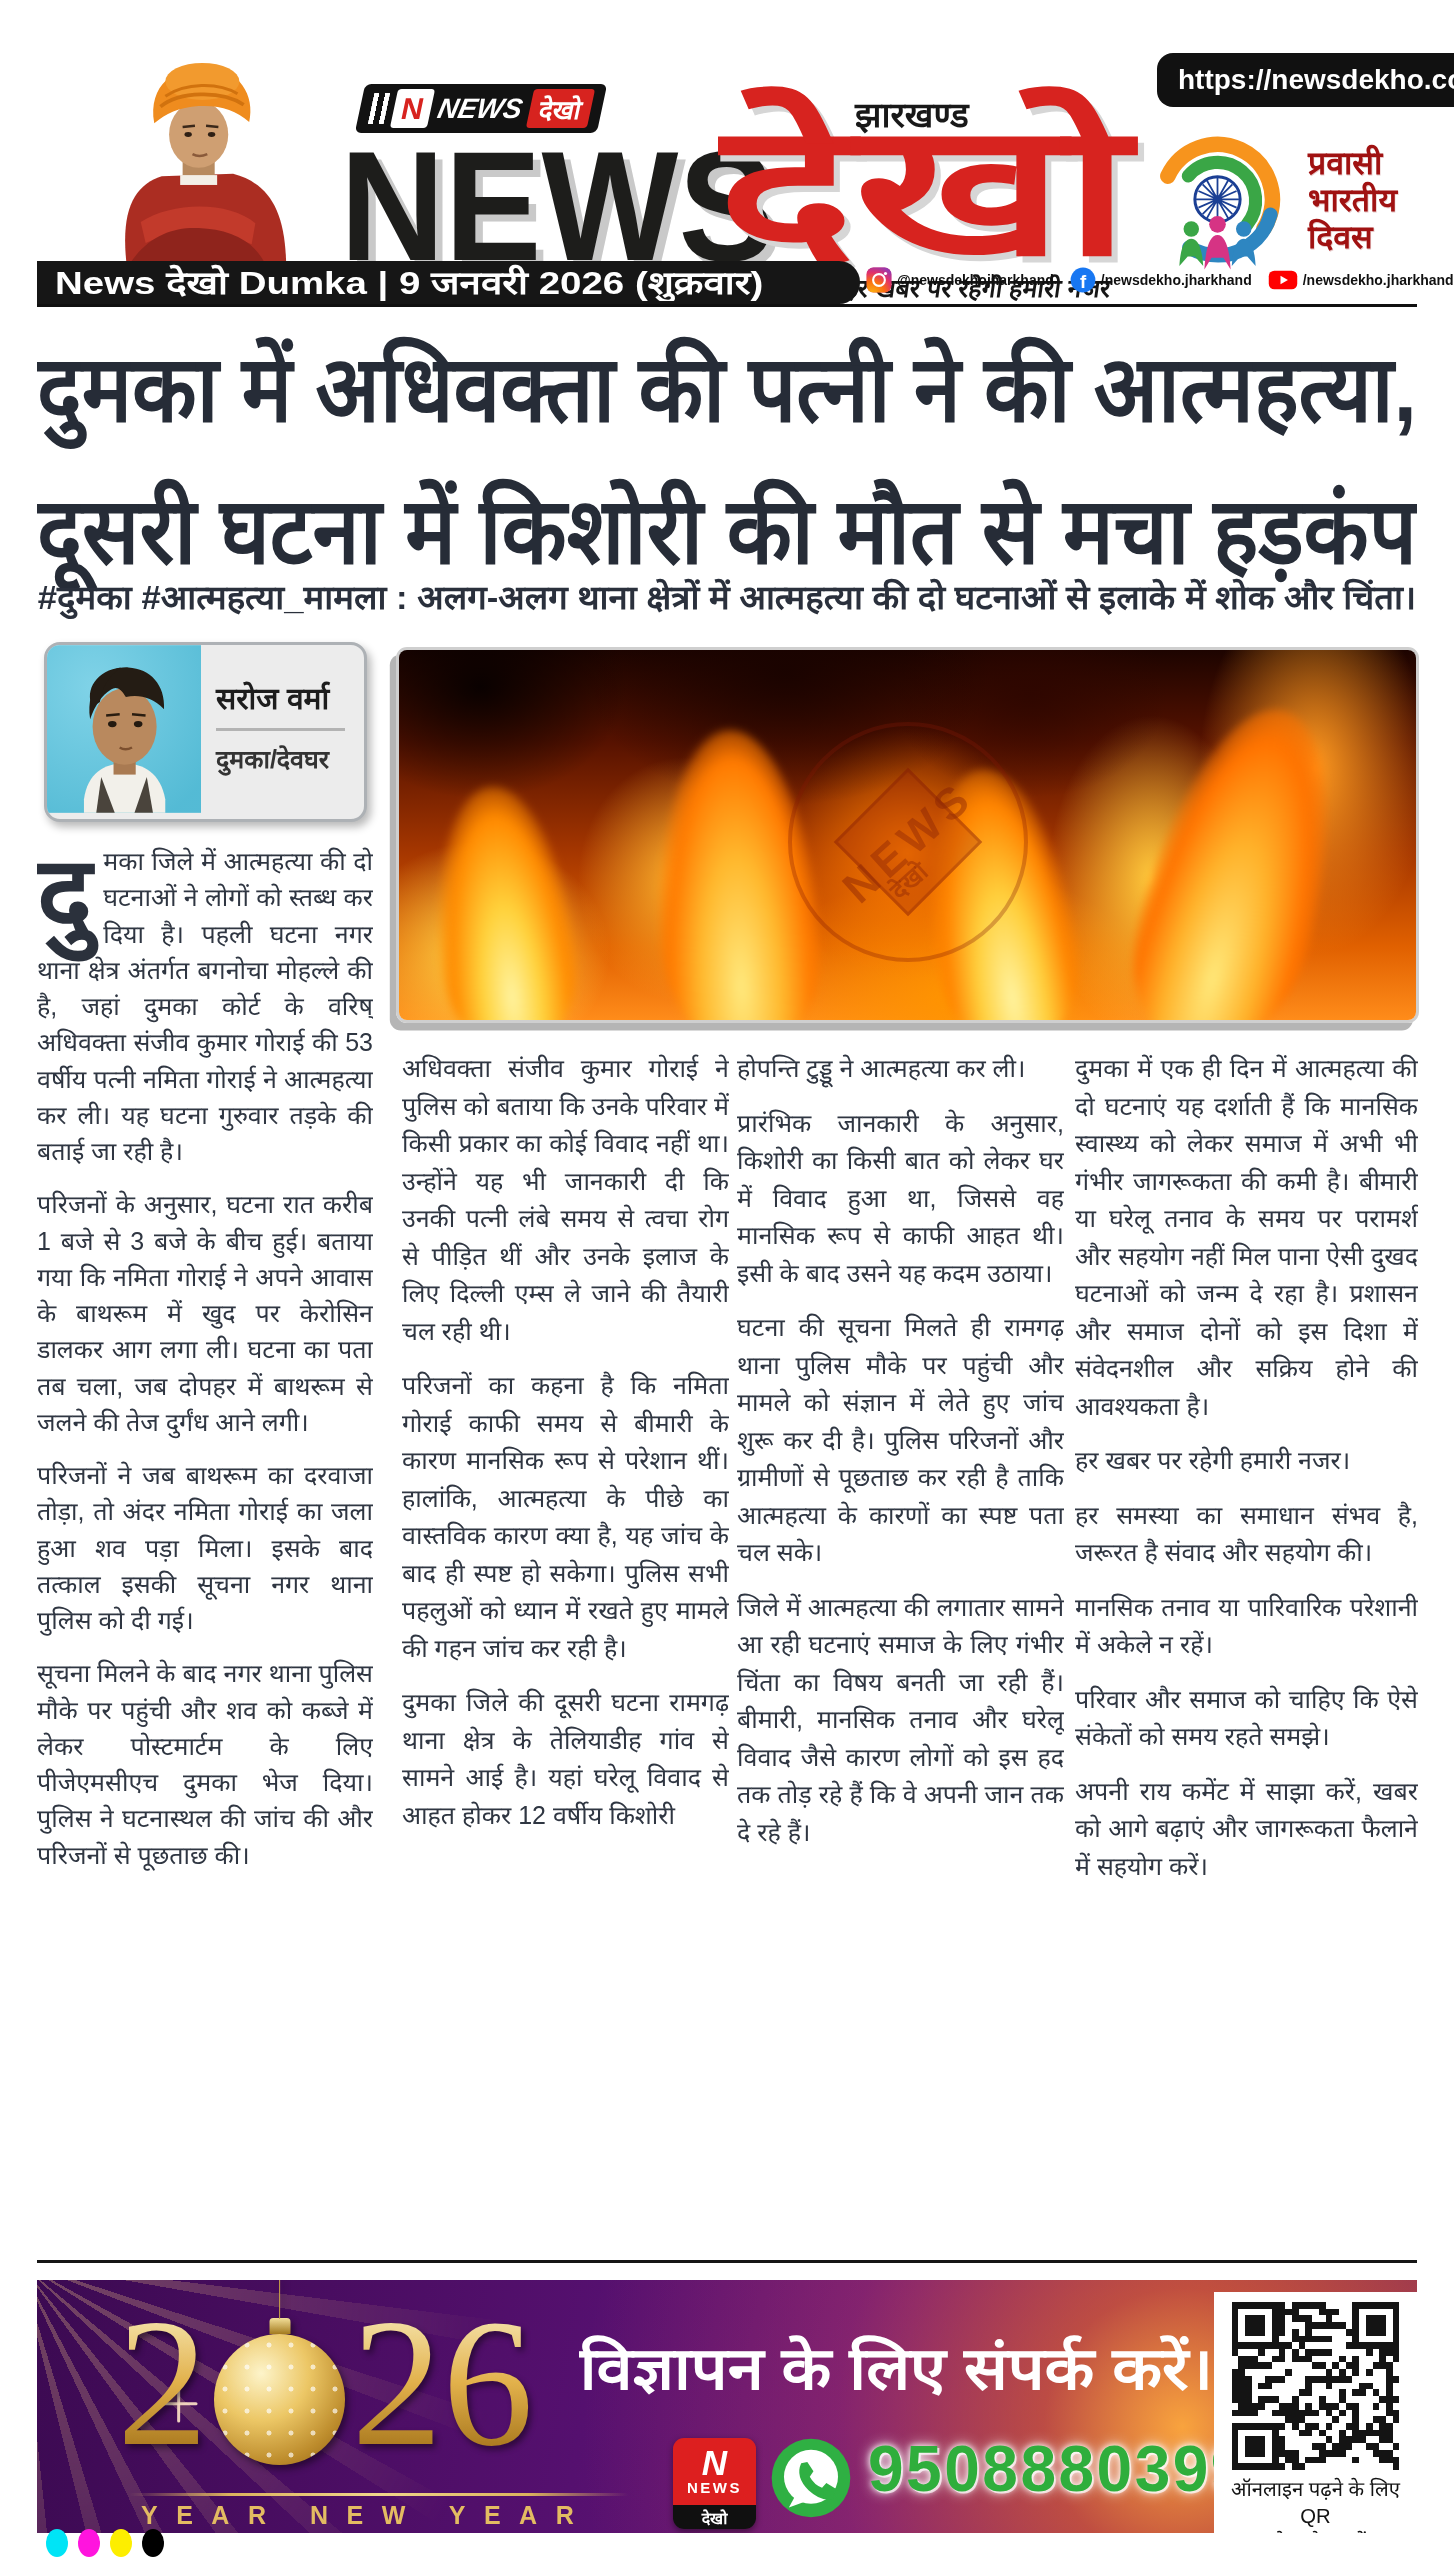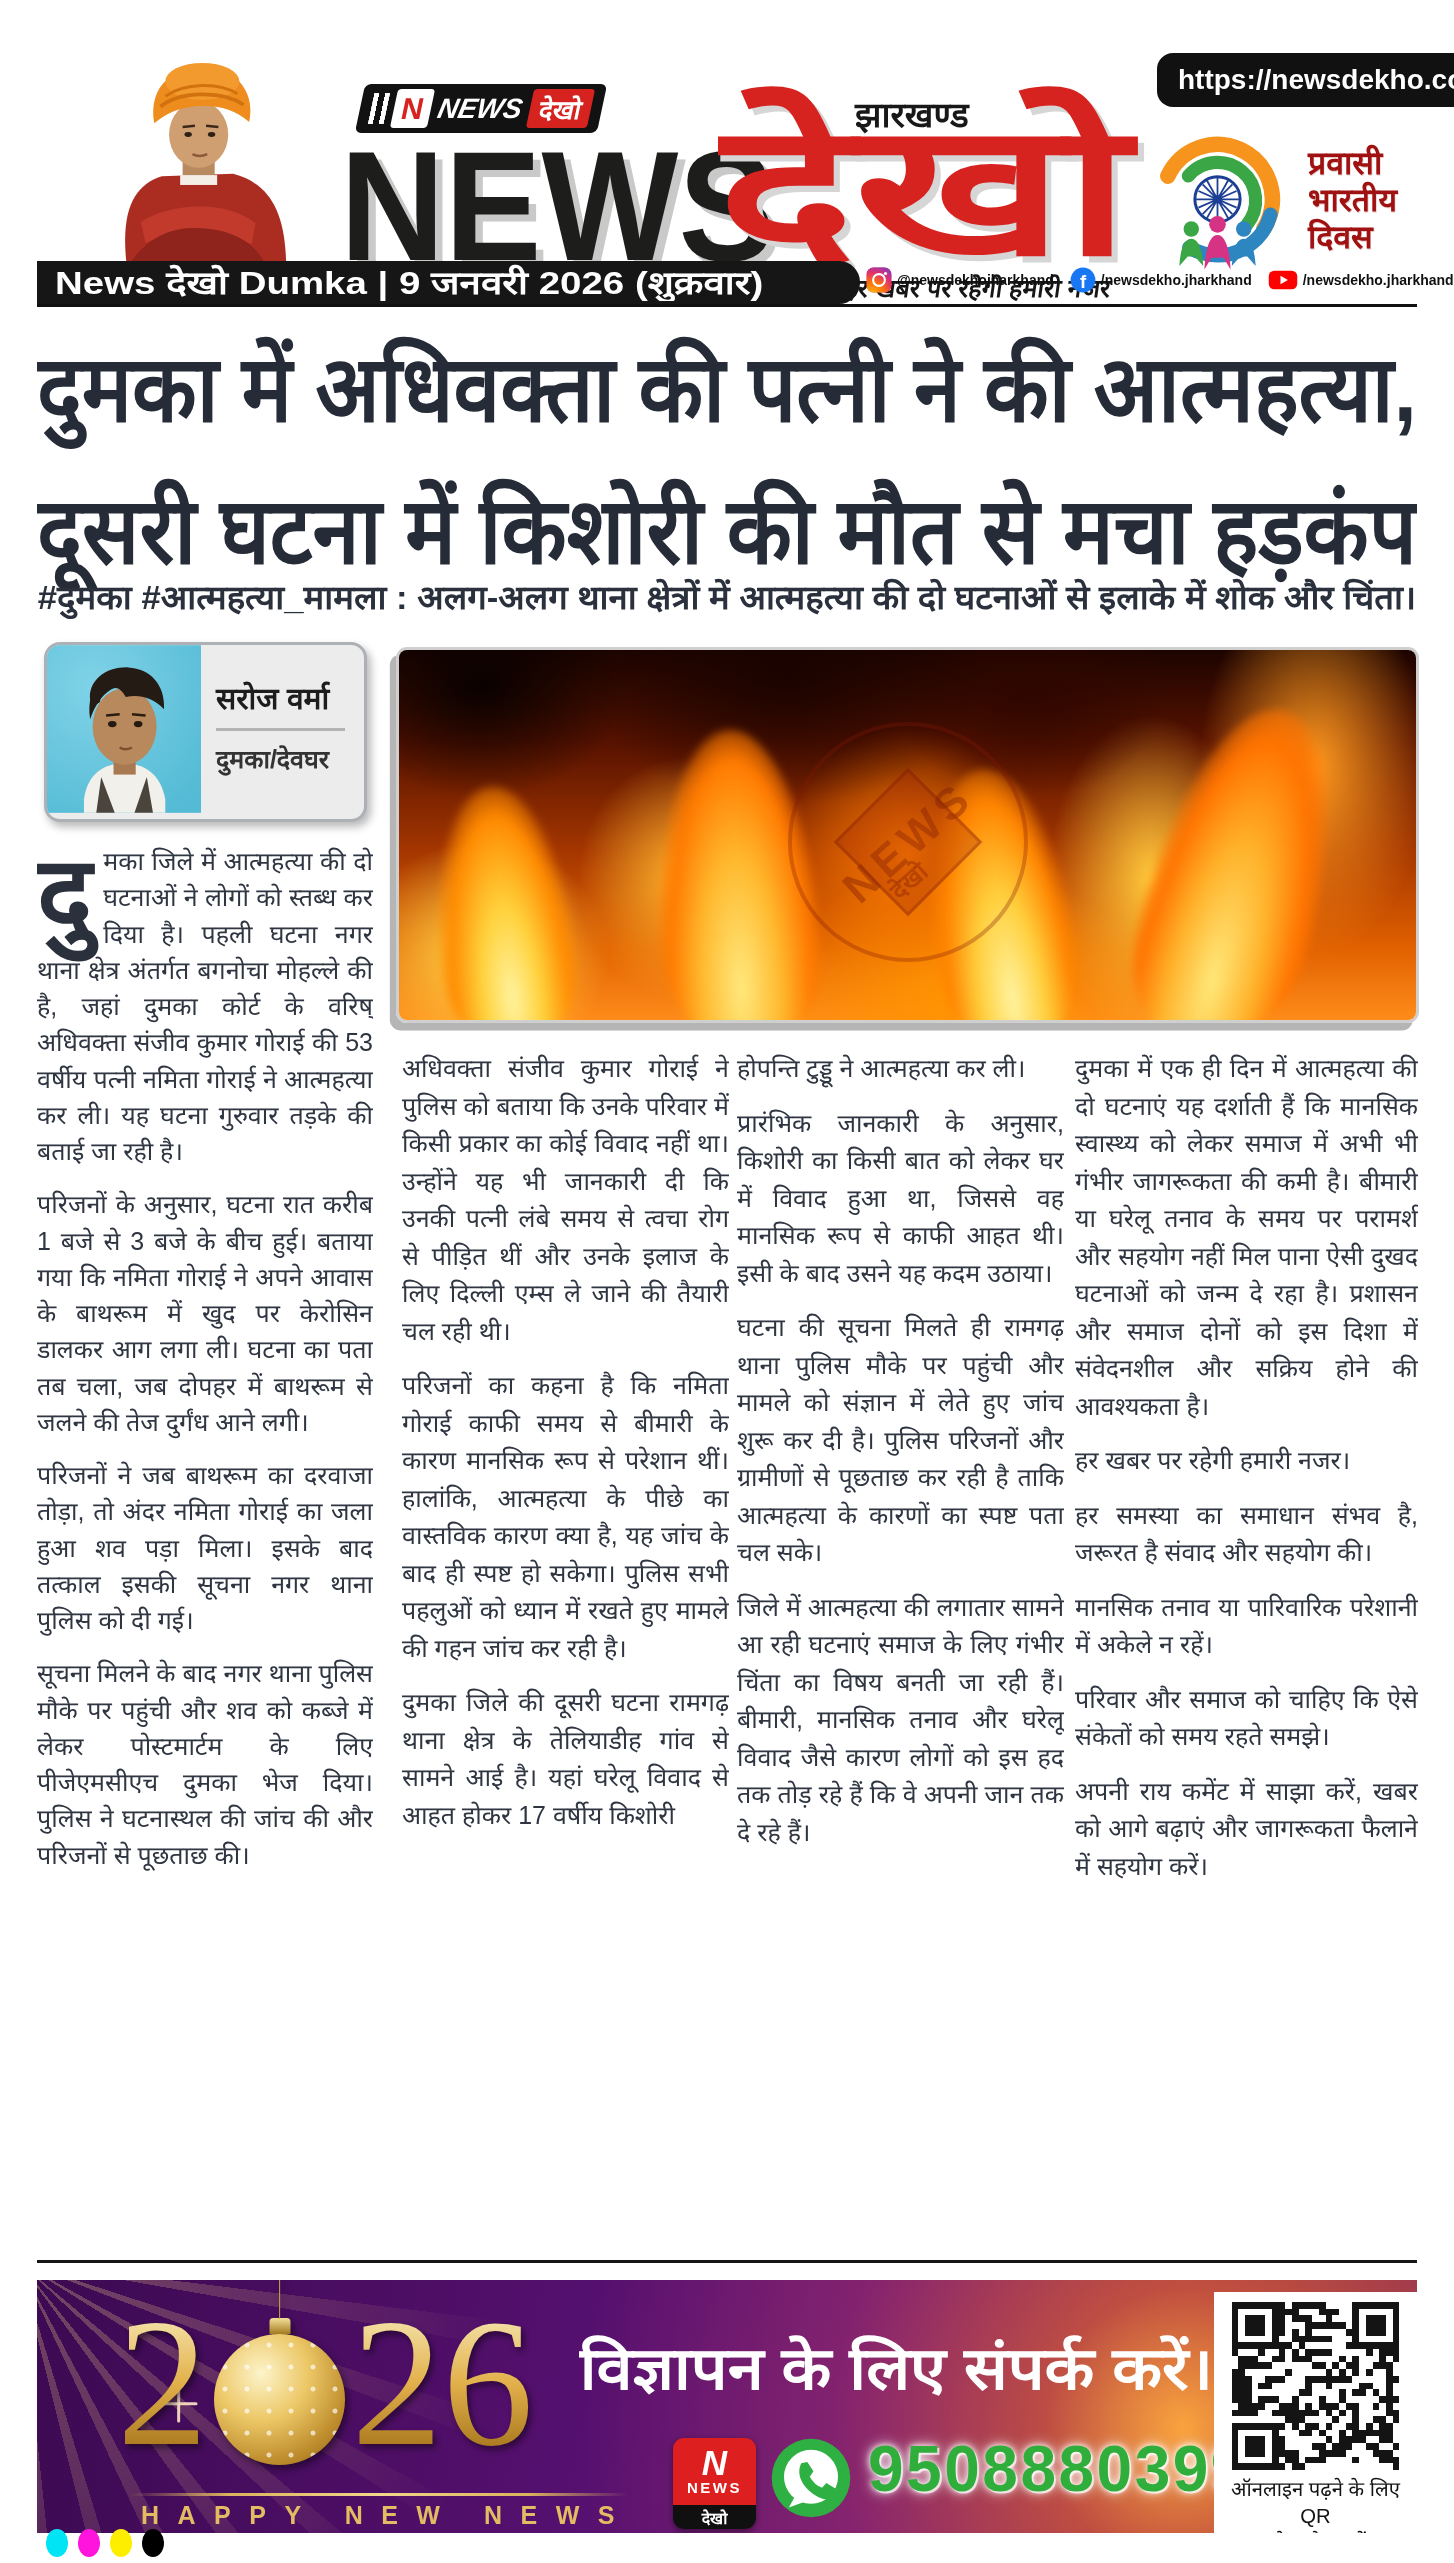--- a/index.html
+++ b/index.html
@@ -328,21 +328,21 @@
 
   <div class="col c1">
     <p><span class="dropcap">दु</span><span>मका जिले में आत्महत्या की दो घटनाओं ने लोगों को स्तब्ध कर दिया है। पहली घटना नगर थाना क्षेत्र अंतर्गत बगनोचा मोहल्ले की है, जहां दुमका कोर्ट के वरिष् अधिवक्ता संजीव कुमार गोराई की 53 वर्षीय पत्नी नमिता गोराई ने आत्महत्या कर ली। यह घटना गुरुवार तड़के की बताई जा रही है।</span></p>
     <p>परिजनों के अनुसार, घटना रात करीब 1 बजे से 3 बजे के बीच हुई। बताया गया कि नमिता गोराई ने अपने आवास के बाथरूम में खुद पर केरोसिन डालकर आग लगा ली। घटना का पता तब चला, जब दोपहर में बाथरूम से जलने की तेज दुर्गंध आने लगी।</p>
     <p>परिजनों ने जब बाथरूम का दरवाजा तोड़ा, तो अंदर नमिता गोराई का जला हुआ शव पड़ा मिला। इसके बाद तत्काल इसकी सूचना नगर थाना पुलिस को दी गई।</p>
     <p>सूचना मिलने के बाद नगर थाना पुलिस मौके पर पहुंची और शव को कब्जे में लेकर पोस्टमार्टम के लिए पीजेएमसीएच दुमका भेज दिया। पुलिस ने घटनास्थल की जांच की और परिजनों से पूछताछ की।</p>
   </div>
   <div class="col c2">
     <p>अधिवक्ता संजीव कुमार गोराई ने पुलिस को बताया कि उनके परिवार में किसी प्रकार का कोई विवाद नहीं था। उन्होंने यह भी जानकारी दी कि उनकी पत्नी लंबे समय से त्वचा रोग से पीड़ित थीं और उनके इलाज के लिए दिल्ली एम्स ले जाने की तैयारी चल रही थी।</p>
     <p>परिजनों का कहना है कि नमिता गोराई काफी समय से बीमारी के कारण मानसिक रूप से परेशान थीं। हालांकि, आत्महत्या के पीछे का वास्तविक कारण क्या है, यह जांच के बाद ही स्पष्ट हो सकेगा। पुलिस सभी पहलुओं को ध्यान में रखते हुए मामले की गहन जांच कर रही है।</p>
-    <p>दुमका जिले की दूसरी घटना रामगढ़ थाना क्षेत्र के तेलियाडीह गांव से सामने आई है। यहां घरेलू विवाद से आहत होकर 17 वर्षीय किशोरी</p>
+    <p>दुमका जिले की दूसरी घटना रामगढ़ थाना क्षेत्र के तेलियाडीह गांव से सामने आई है। यहां घरेलू विवाद से आहत होकर 12 वर्षीय किशोरी</p>
   </div>
   <div class="col c4">
     <p>दुमका में एक ही दिन में आत्महत्या की दो घटनाएं यह दर्शाती हैं कि मानसिक स्वास्थ्य को लेकर समाज में अभी भी गंभीर जागरूकता की कमी है। बीमारी या घरेलू तनाव के समय पर परामर्श और सहयोग नहीं मिल पाना ऐसी दुखद घटनाओं को जन्म दे रहा है। प्रशासन और समाज दोनों को इस दिशा में संवेदनशील और सक्रिय होने की आवश्यकता है।</p>
     <p>हर खबर पर रहेगी हमारी नजर।</p>
     <p>हर समस्या का समाधान संभव है, जरूरत है संवाद और सहयोग की।</p>
     <p>मानसिक तनाव या पारिवारिक परेशानी में अकेले न रहें।</p>
     <p>परिवार और समाज को चाहिए कि ऐसे संकेतों को समय रहते समझे।</p>
     <p>अपनी राय कमेंट में साझा करें, खबर को आगे बढ़ाएं और जागरूकता फैलाने में सहयोग करें।</p>
   </div>
   <div class="col c3">
@@ -357,21 +357,21 @@
   <div class="banner">
     <div class="rays"></div>
     <div class="star"></div>
 
     <div class="y2026">
       <span class="digit">2</span>
       <span class="bauble"></span>
       <span class="digit">26</span>
     </div>
     <div class="gold-line"></div>
-    <div class="hny">HAPPY NEW NEWS</div>
+    <div class="hny">YEAR NEW YEAR</div>
 
     <div class="cta">
       <svg width="641" height="123" viewBox="0 0 1040 200">
         <text x="0" y="150" font-size="96" font-weight="800" fill="#ffffff" textLength="1030" lengthAdjust="spacingAndGlyphs">विज्ञापन के लिए संपर्क करें।</text>
       </svg>
     </div>
 
     <div class="brand-logo">
       <div class="red">
         <div class="n">N</div>

